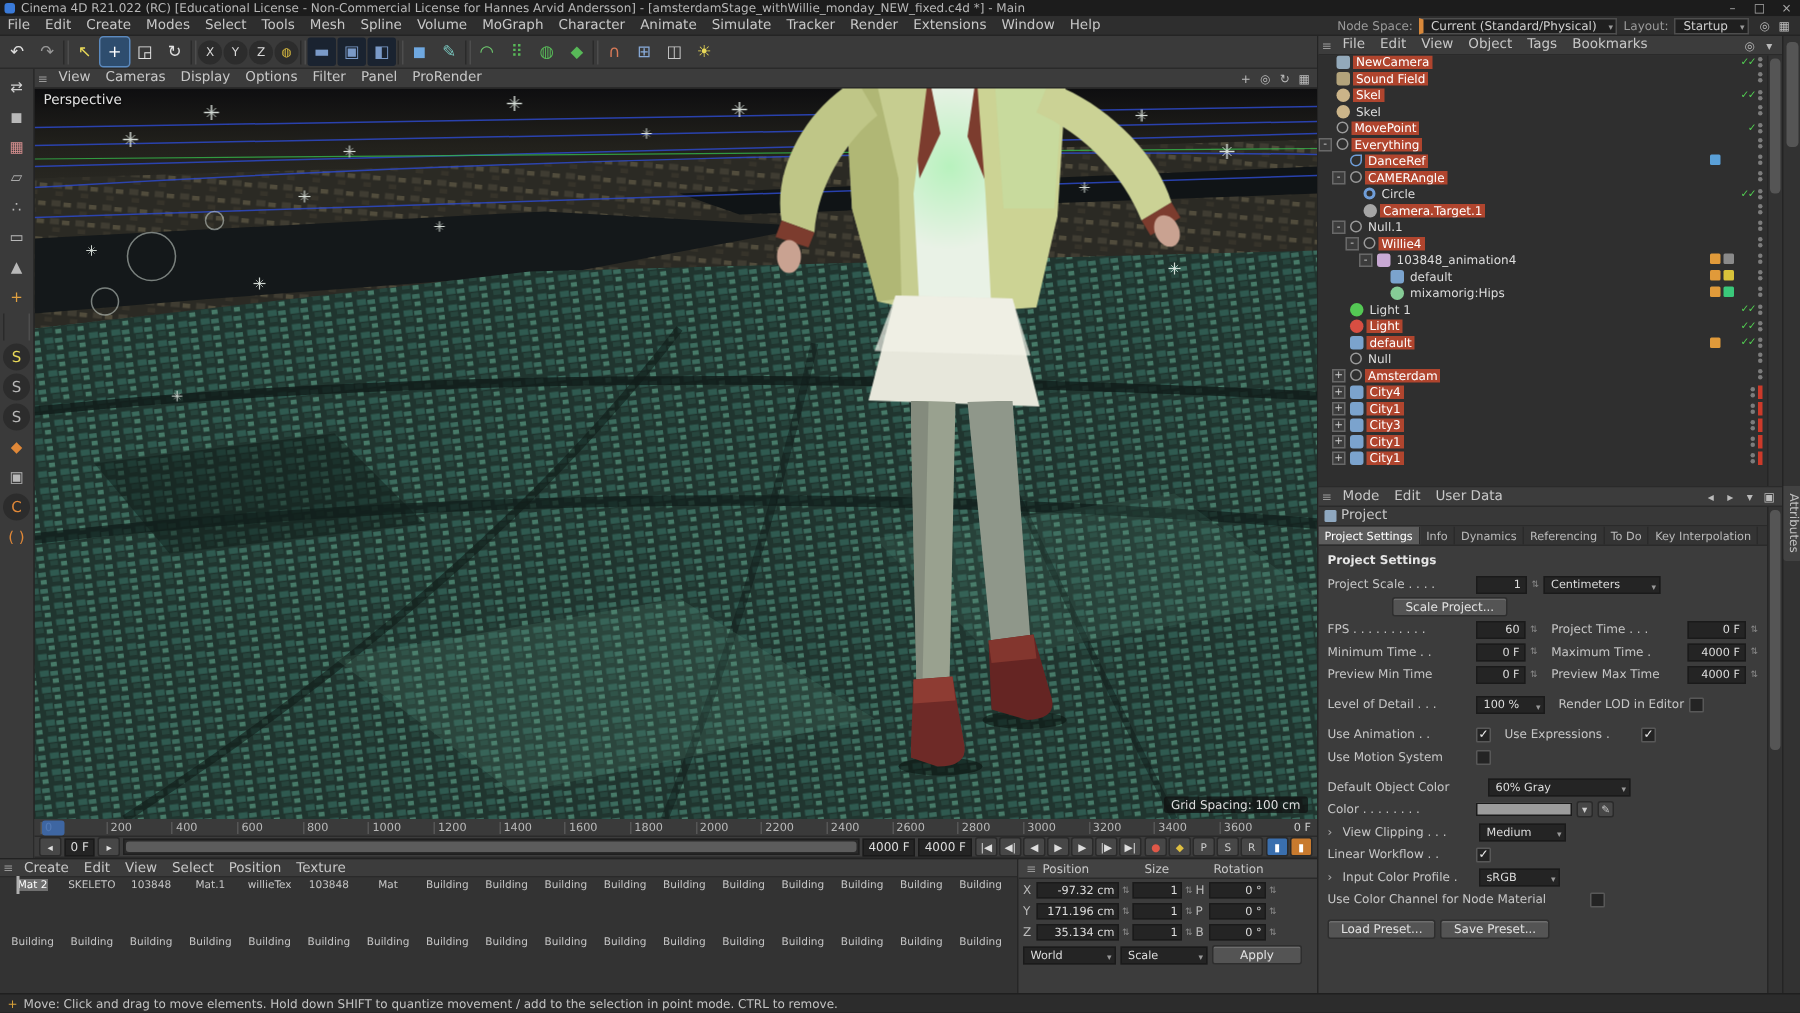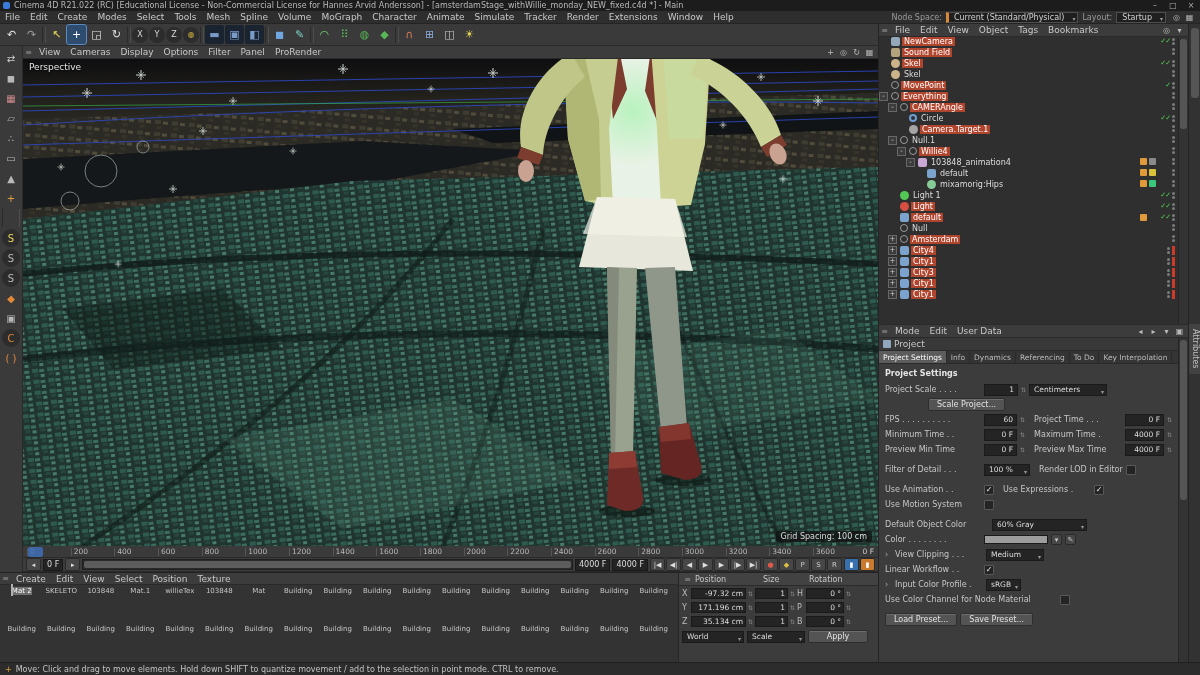--- a/index.html
+++ b/index.html
@@ -763,20 +763,36 @@
             <span class="om-tag"></span>
             <span class="om-chk"></span>
             <span class="om-dots">
               <i></i>
               <i></i>
             </span>
 
           </span>
         </div>
 
+        <div class="om-row">
+          <span class="om-ind" style="--d: 1;"></span>
+          <span class="om-exp"></span>
+          <span class="om-ico" data-ico="spline"></span>
+          <span class="om-lab sel">DanceRef</span>
+          <span class="om-marks">
+            <span class="om-tag" style="--t: #5aa0d8;"></span>
+            <span class="om-tag"></span>
+            <span class="om-chk"></span>
+            <span class="om-dots">
+              <i></i>
+              <i></i>
+            </span>
+
+          </span>
+        </div>
 
         <div class="om-row">
           <span class="om-ind" style="--d: 1;"></span>
           <span class="om-exp">-</span>
           <span class="om-ico" data-ico="null"></span>
           <span class="om-lab sel">CAMERAngle</span>
           <span class="om-marks">
             <span class="om-tag"></span>
             <span class="om-tag"></span>
             <span class="om-chk"></span>
@@ -1145,21 +1161,21 @@
       <div class="am-row">
         <span class="am-lab">Preview Min Time</span>
         <span class="fld num w34">0 F</span>
           <span class="spin">⇅</span>
         <span class="am-lab2">Preview Max Time</span>
         <span class="fld num w40">4000 F</span>
           <span class="spin">⇅</span>
       </div>
       <div class="gap"></div>
       <div class="am-row">
-        <span class="am-lab">Filter of Detail . . .</span>
+        <span class="am-lab">Level of Detail . . .</span>
         <span class="dd w46">100 %</span>
         <span class="am-lab2" style="width:auto">Render LOD in Editor</span>
         <span class="cb"></span>
       </div>
       <div class="gap"></div>
       <div class="am-row">
         <span class="am-lab">Use Animation . .</span>
         <span class="cb on"></span>
         <span class="am-lab2">Use Expressions .</span>
         <span class="cb on"></span>
@@ -1184,21 +1200,21 @@
         <span class="am-lab" style="width:88px">View Clipping . . .</span>
         <span class="dd" style="width:58px">Medium</span>
       </div>
       <div class="am-row">
         <span class="am-lab">Linear Workflow . .</span>
         <span class="cb on"></span>
       </div>
       <div class="am-row">
         <span class="chev">›</span>
         <span class="am-lab" style="width:88px">Input Color Profile .</span>
-        <span class="dd" style="width:35px">sRGB</span>
+        <span class="dd" style="width:54px">sRGB</span>
       </div>
       <div class="am-row">
         <span class="am-lab" style="width:172px">Use Color Channel for Node Material</span>
         <span class="cb"></span>
       </div>
       <div class="gap"></div>
       <div class="am-row">
         <span class="btn">Load Preset...</span>
         <span class="btn">Save Preset...</span>
       </div>

